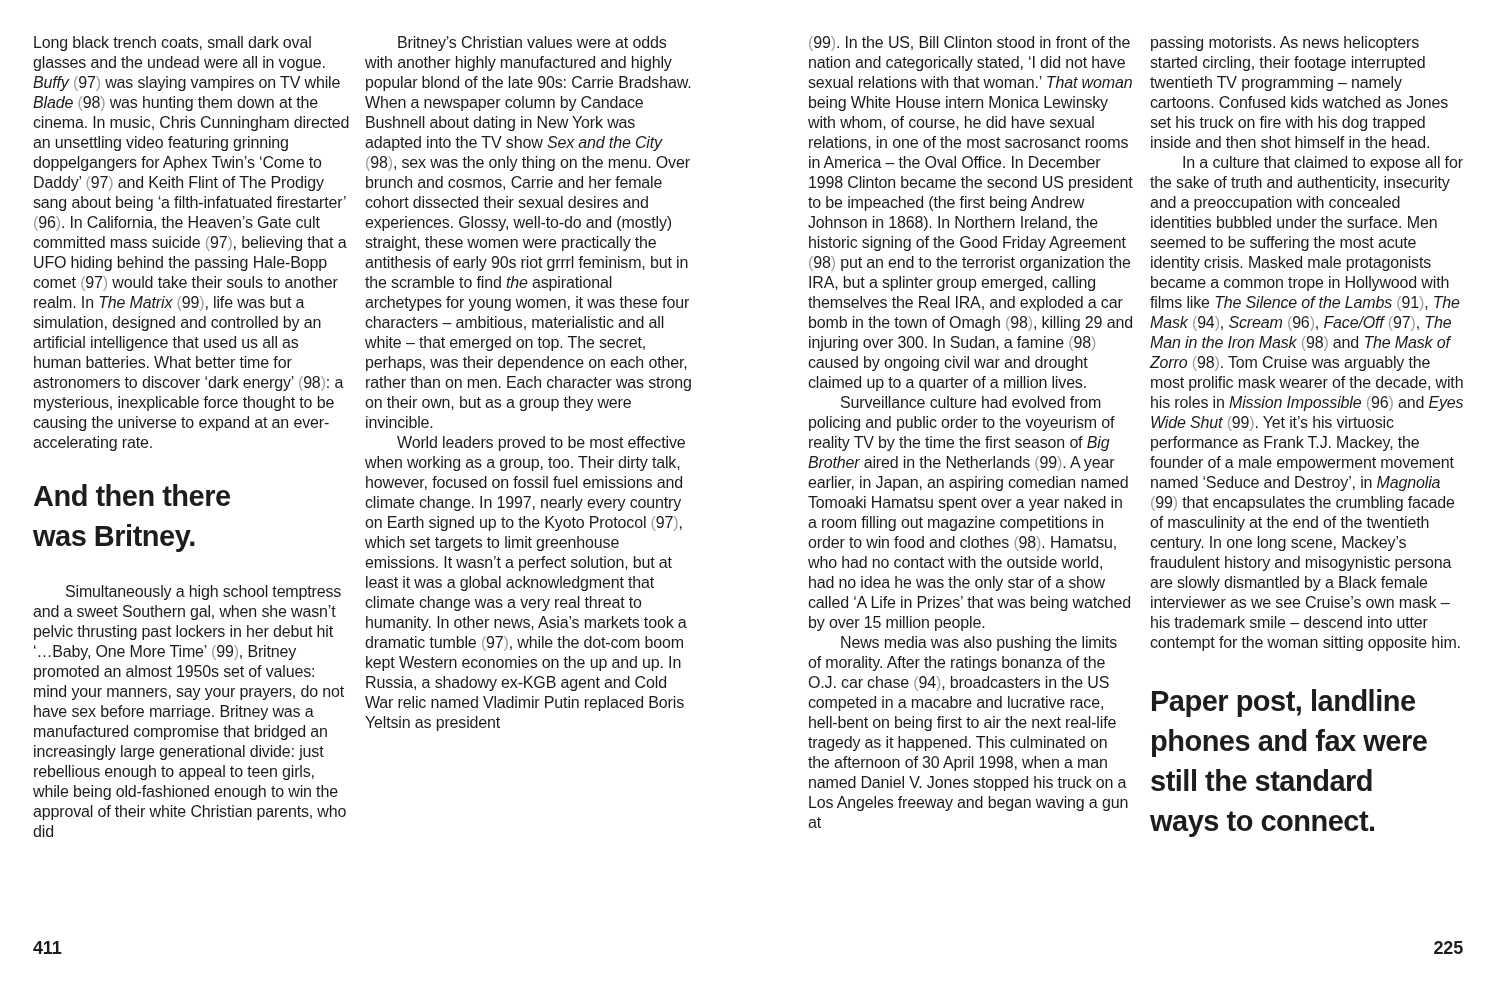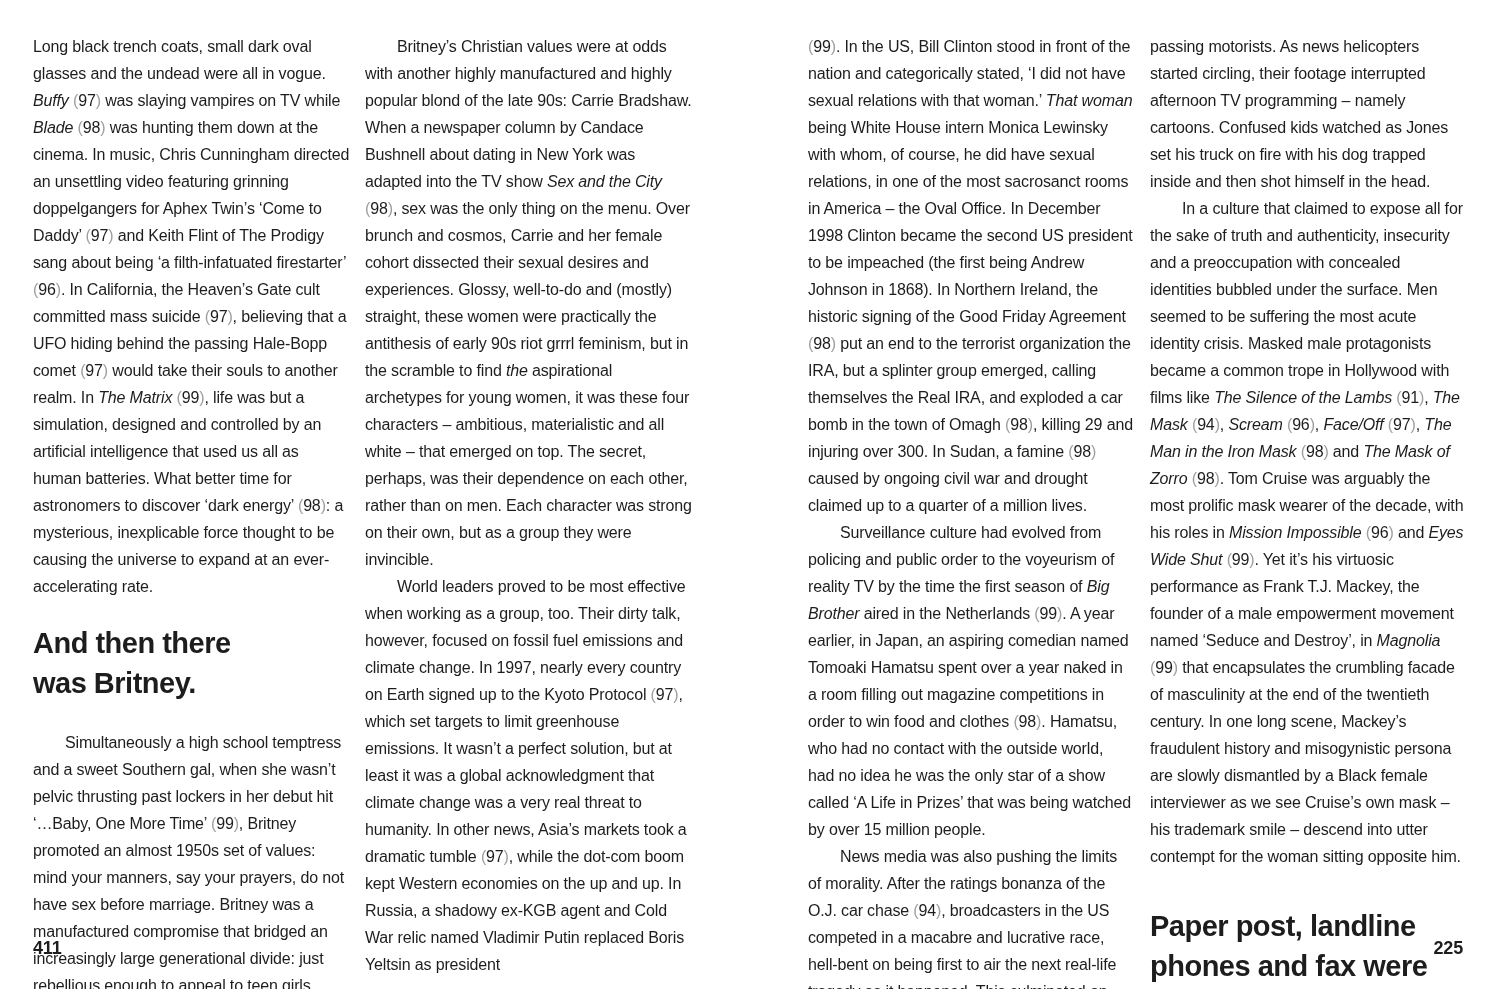--- a/index.html
+++ b/index.html
@@ -12,38 +12,38 @@
     overflow:hidden;
   }
   .page { position:absolute; inset:0; background:#ffffff; }
   .col { position:absolute; top:33px; }
   .col1 { left:33px;   width:318px; }
   .col2 { left:365px;  width:328px; }
   .col3 { left:808px;  width:325px; }
   .col4 { left:1150px; width:315px; }
   p.body {
     font-size:16px;
-    line-height:27px;
+    line-height:20px;
     letter-spacing:-0.15px;
     color:#1d1d1d;
   }
   p.body.indent { text-indent:32px; }
   em { font-style:italic; }
   .pr { color:#9e9e9e; }
   h2.heading {
     font-size:29px;
     line-height:40px;
     font-weight:bold;
     letter-spacing:-0.5px;
     white-space:nowrap;
     margin-top:23px;
     margin-bottom:26px;
     color:#1d1d1d;
   }
-  .col4 h2.heading { margin-top:36px; margin-bottom:0; }
+  .col4 h2.heading { margin-top:28px; margin-bottom:0; }
   .pagenum {
     position:absolute;
     bottom:30px;
     font-size:18px;
     font-weight:bold;
     letter-spacing:-0.2px;
   }
   .pagenum.left  { left:33px; }
   .pagenum.right { right:37px;text-align:center; }
 </style>
@@ -59,19 +59,19 @@
   <div class="col col2">
       <p class="body indent">Britney’s Christian values were at odds with another highly manufactured and highly popular blond of the late 90s: Carrie Bradshaw. When a newspaper column by Candace Bushnell about dating in New York was adapted into the TV show <em>Sex and the City</em> <span><span class="pr" style="color: rgb(158, 158, 158);">(</span>98<span class="pr" style="color: rgb(158, 158, 158);">)</span></span>, sex was the only thing on the menu. Over brunch and cosmos, Carrie and her female cohort dissected their sexual desires and experiences. Glossy, well-to-do and (mostly) straight, these women were practically the antithesis of early 90s riot grrrl feminism, but in the scramble to find <em>the</em> aspirational archetypes for young women, it was these four characters – ambitious, materialistic and all white – that emerged on top. The secret, perhaps, was their dependence on each other, rather than on men. Each character was strong on their own, but as a group they were invincible.</p>
       <p class="body indent">World leaders proved to be most effective when working as a group, too. Their dirty talk, however, focused on fossil fuel emissions and climate change. In 1997, nearly every country on Earth signed up to the Kyoto Protocol <span><span class="pr" style="color: rgb(158, 158, 158);">(</span>97<span class="pr" style="color: rgb(158, 158, 158);">)</span></span>, which set targets to limit greenhouse emissions. It wasn’t a perfect solution, but at least it was a global acknowledgment that climate change was a very real threat to humanity. In other news, Asia’s markets took a dramatic tumble <span><span class="pr" style="color: rgb(158, 158, 158);">(</span>97<span class="pr" style="color: rgb(158, 158, 158);">)</span></span>, while the dot-com boom kept Western economies on the up and up. In Russia, a shadowy ex-KGB agent and Cold War relic named Vladimir Putin replaced Boris Yeltsin as president</p>
     </div>
   <div class="col col3">
       <p class="body"><span><span class="pr" style="color: rgb(158, 158, 158);">(</span>99<span class="pr" style="color: rgb(158, 158, 158);">)</span></span>. In the US, Bill Clinton stood in front of the nation and categorically stated, ‘I did not have sexual relations with that woman.’ <em>That woman</em> being White House intern Monica Lewinsky with whom, of course, he did have sexual relations, in one of the most sacrosanct rooms in America – the Oval Office. In December 1998 Clinton became the second US president to be impeached (the first being Andrew Johnson in 1868). In Northern Ireland, the historic signing of the Good Friday Agreement <span><span class="pr" style="color: rgb(158, 158, 158);">(</span>98<span class="pr" style="color: rgb(158, 158, 158);">)</span></span> put an end to the terrorist organization the IRA, but a splinter group emerged, calling themselves the Real IRA, and exploded a car bomb in the town of Omagh <span><span class="pr" style="color: rgb(158, 158, 158);">(</span>98<span class="pr" style="color: rgb(158, 158, 158);">)</span></span>, killing 29 and injuring over 300. In Sudan, a famine <span><span class="pr" style="color: rgb(158, 158, 158);">(</span>98<span class="pr" style="color: rgb(158, 158, 158);">)</span></span> caused by ongoing civil war and drought claimed up to a quarter of a million lives.</p>
       <p class="body indent">Surveillance culture had evolved from policing and public order to the voyeurism of reality TV by the time the first season of <em>Big Brother</em> aired in the Netherlands <span><span class="pr" style="color: rgb(158, 158, 158);">(</span>99<span class="pr" style="color: rgb(158, 158, 158);">)</span></span>. A year earlier, in Japan, an aspiring comedian named Tomoaki Hamatsu spent over a year naked in a room filling out magazine competitions in order to win food and clothes <span><span class="pr" style="color: rgb(158, 158, 158);">(</span>98<span class="pr" style="color: rgb(158, 158, 158);">)</span></span>. Hamatsu, who had no contact with the outside world, had no idea he was the only star of a show called ‘A Life in Prizes’ that was being watched by over 15 million people.</p>
       <p class="body indent">News media was also pushing the limits of morality. After the ratings bonanza of the O.J. car chase <span><span class="pr" style="color: rgb(158, 158, 158);">(</span>94<span class="pr" style="color: rgb(158, 158, 158);">)</span></span>, broadcasters in the US competed in a macabre and lucrative race, hell-bent on being first to air the next real-life tragedy as it happened. This culminated on the afternoon of 30 April 1998, when a man named Daniel V. Jones stopped his truck on a Los Angeles freeway and began waving a gun at</p>
     </div>
   <div class="col col4">
-      <p class="body">passing motorists. As news helicopters started circling, their footage interrupted afternoon TV programming – namely cartoons. Confused kids watched as Jones set his truck on fire with his dog trapped inside and then shot himself in the head.</p>
+      <p class="body">passing motorists. As news helicopters started circling, their footage interrupted twentieth TV programming – namely cartoons. Confused kids watched as Jones set his truck on fire with his dog trapped inside and then shot himself in the head.</p>
       <p class="body indent">In a culture that claimed to expose all for the sake of truth and authenticity, insecurity and a preoccupation with concealed identities bubbled under the surface. Men seemed to be suffering the most acute identity crisis. Masked male protagonists became a common trope in Hollywood with films like <em>The Silence of the Lambs</em> <span><span class="pr" style="color: rgb(158, 158, 158);">(</span>91<span class="pr" style="color: rgb(158, 158, 158);">)</span></span>, <em>The Mask</em> <span><span class="pr" style="color: rgb(158, 158, 158);">(</span>94<span class="pr" style="color: rgb(158, 158, 158);">)</span></span>, <em>Scream</em> <span><span class="pr" style="color: rgb(158, 158, 158);">(</span>96<span class="pr" style="color: rgb(158, 158, 158);">)</span></span>, <em>Face/Off</em> <span><span class="pr" style="color: rgb(158, 158, 158);">(</span>97<span class="pr" style="color: rgb(158, 158, 158);">)</span></span>, <em>The Man in the Iron Mask</em> <span><span class="pr" style="color: rgb(158, 158, 158);">(</span>98<span class="pr" style="color: rgb(158, 158, 158);">)</span></span> and <em>The Mask of Zorro</em> <span><span class="pr" style="color: rgb(158, 158, 158);">(</span>98<span class="pr" style="color: rgb(158, 158, 158);">)</span></span>. Tom Cruise was arguably the most prolific mask wearer of the decade, with his roles in <em>Mission Impossible</em> <span><span class="pr" style="color: rgb(158, 158, 158);">(</span>96<span class="pr" style="color: rgb(158, 158, 158);">)</span></span> and <em>Eyes Wide Shut</em> <span><span class="pr" style="color: rgb(158, 158, 158);">(</span>99<span class="pr" style="color: rgb(158, 158, 158);">)</span></span>. Yet it’s his virtuosic performance as Frank T.J. Mackey, the founder of a male empowerment movement named ‘Seduce and Destroy’, in <em>Magnolia</em> <span><span class="pr" style="color: rgb(158, 158, 158);">(</span>99<span class="pr" style="color: rgb(158, 158, 158);">)</span></span> that encapsulates the crumbling facade of masculinity at the end of the twentieth century. In one long scene, Mackey’s fraudulent history and misogynistic persona are slowly dismantled by a Black female interviewer as we see Cruise’s own mask – his trademark smile – descend into utter contempt for the woman sitting opposite him.</p>
       <h2 class="heading">Paper post, landline<br>phones and fax were<br>still the standard<br>ways to connect.</h2>
     </div>
   <div class="pagenum left">411</div>
   <div class="pagenum right">225</div>
 </div>
 
 </body></html>

